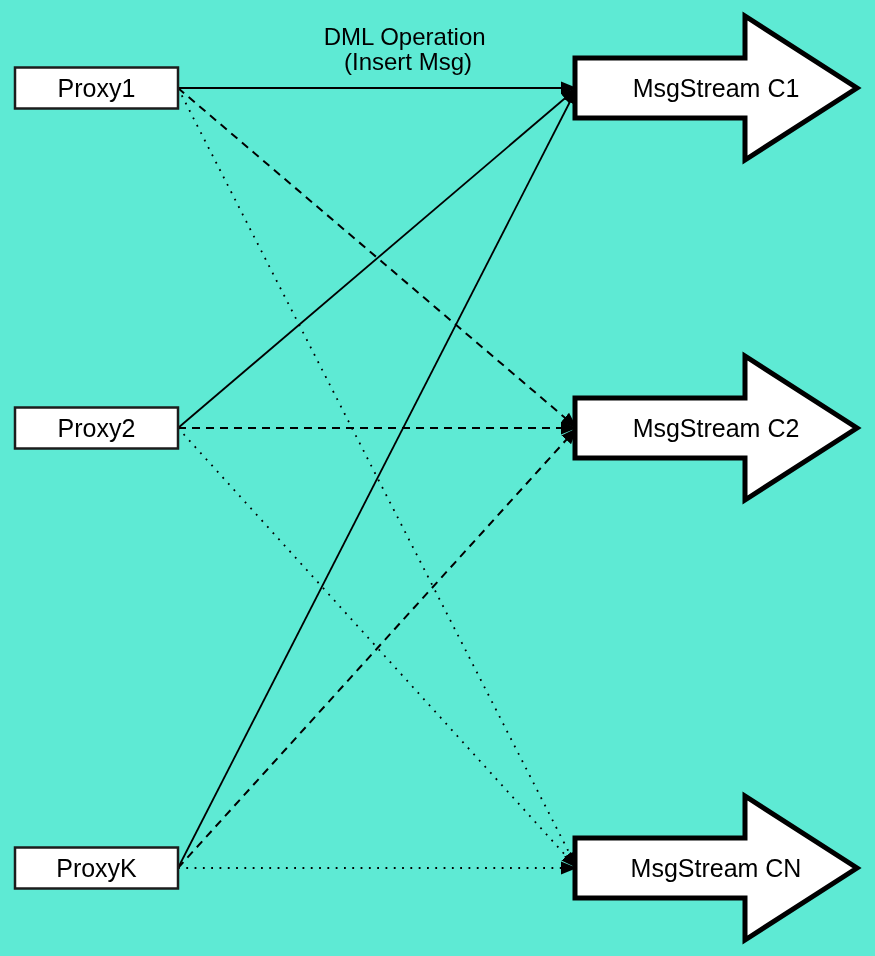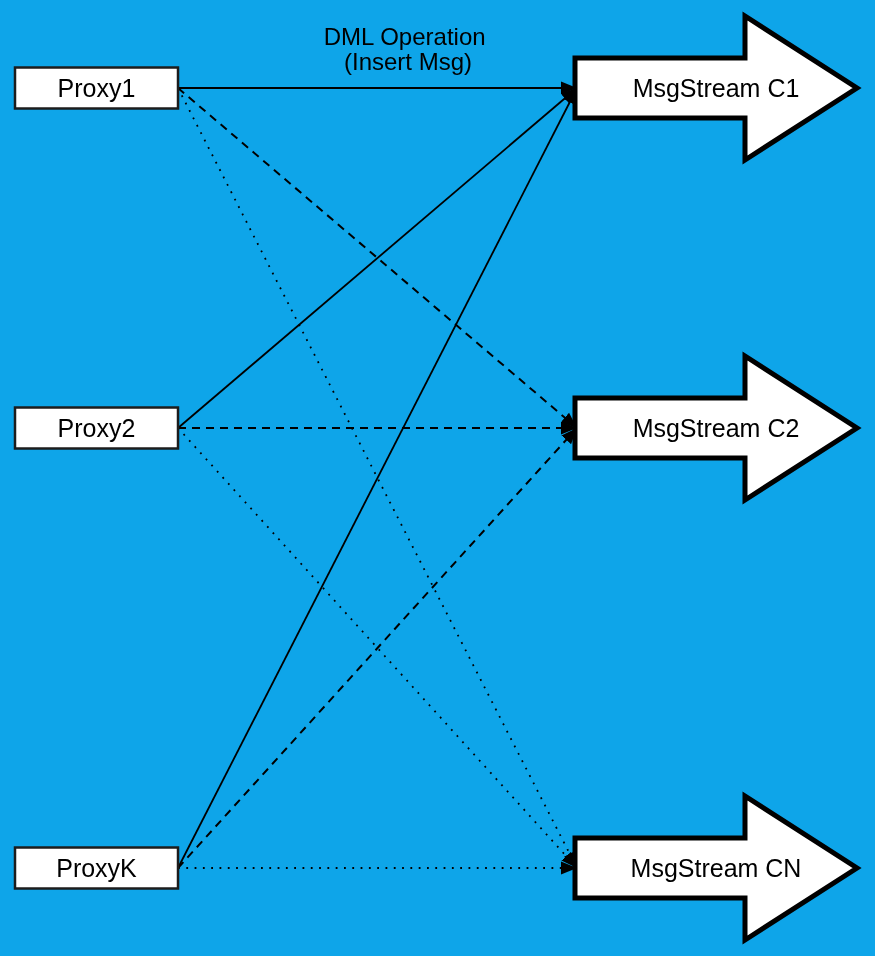--- a/index.html
+++ b/index.html
@@ -4,21 +4,21 @@
 <style>
   html, body {
     margin: 0;
     padding: 0;
     background: #ffffff;
   }
   .page {
     position: relative;
     width: 875px;
     height: 956px;
-    background: #0ea5e9;
+    background: #5eead4;
     overflow: hidden;
   }
   svg {
     display: block;
   }
   text {
     font-family: "Liberation Sans", sans-serif;
     fill: #000000;
   }
   .annotation {

